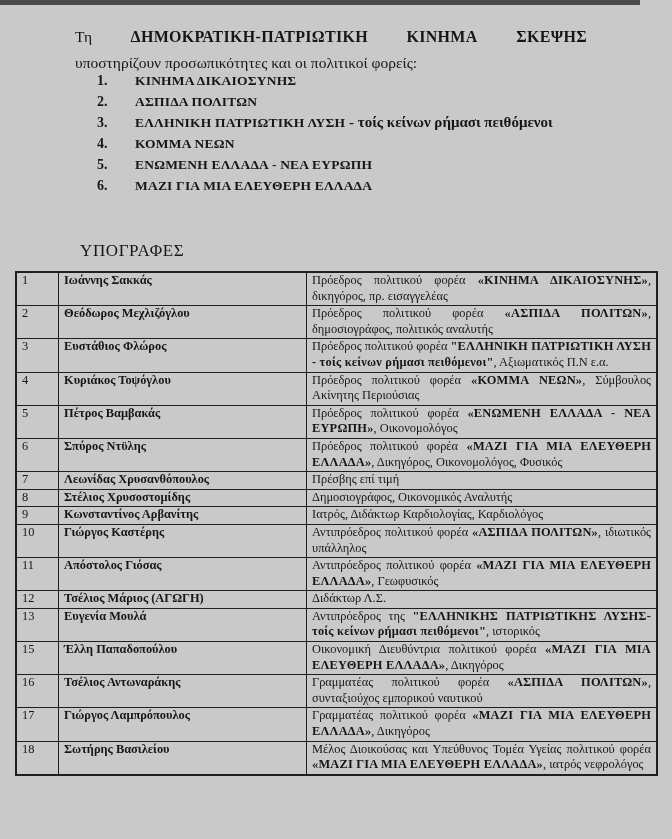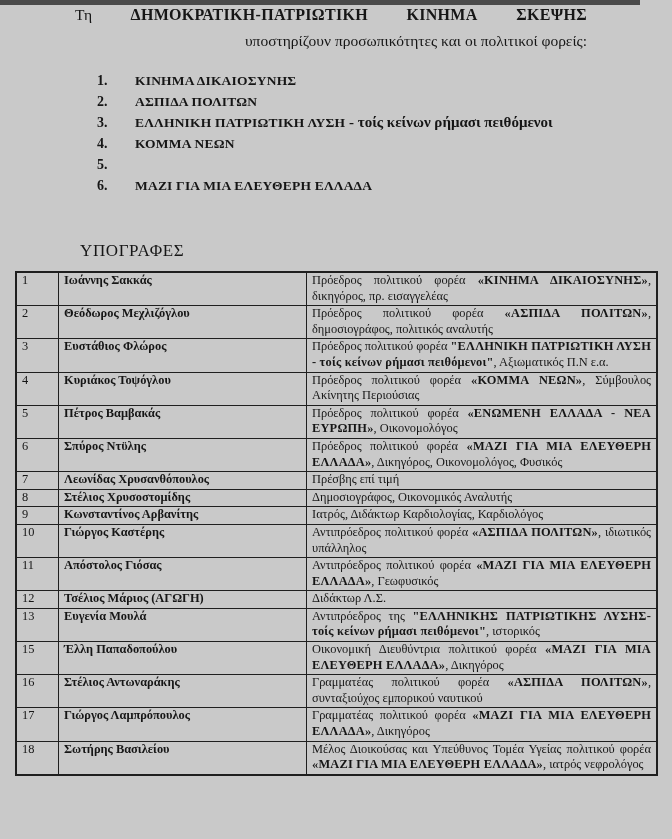--- a/index.html
+++ b/index.html
@@ -12,21 +12,21 @@
     color:#161616;
     font-family:"Liberation Serif","DejaVu Serif",serif;
     overflow:hidden;
   }
   .top-edge{
     position:absolute;top:0;left:0;
     width:640px;height:5px;
     background:#4a4a4a;
   }
   
-  .intro{position:absolute;left:75px;top:5px;width:512px;text-align:right;}
+  .intro{position:absolute;left:75px;top:27px;width:512px;}
   .intro-line1{
     display:flex;justify-content:space-between;align-items:baseline;
     font-size:16px;line-height:20px;
   }
   .intro-prefix{font-weight:normal;font-size:15.5px;}
   .intro-line1 b{font-size:16px;letter-spacing:.3px;}
   .intro-line2{margin-top:6px;font-size:15.5px;line-height:19px;}
   
   .parties{position:absolute;left:97px;top:72px;}
   .party-item{
@@ -88,20 +88,21 @@
       <div class="party-item">
         <span class="party-num">3.</span>
         <span class="party-label">ΕΛΛΗΝΙΚΗ ΠΑΤΡΙΩΤΙΚΗ ΛΥΣΗ<span class="party-motto"> - τοίς κείνων ρήμασι πειθόμενοι</span></span>
       </div>
       <div class="party-item">
         <span class="party-num">4.</span>
         <span class="party-label">ΚΟΜΜΑ ΝΕΩΝ</span>
       </div>
       <div class="party-item">
         <span class="party-num">5.</span>
+        <span class="party-label">ΕΝΩΜΕΝΗ ΕΛΛΑΔΑ - ΝΕΑ ΕΥΡΩΠΗ</span>
       </div>
       <div class="party-item">
         <span class="party-num">6.</span>
         <span class="party-label">ΜΑΖΙ ΓΙΑ ΜΙΑ ΕΛΕΥΘΕΡΗ ΕΛΛΑΔΑ</span>
       </div>
     </div>
 
   <div class="sign-heading">ΥΠΟΓΡΑΦΕΣ</div>
 
   <table class="signatures" style="border-color: rgb(31, 31, 31);">
@@ -171,21 +172,21 @@
           <td class="col-name">Ευγενία Μουλά</td>
           <td class="col-desc"><span>Αντιπρόεδρος της </span><b>"ΕΛΛΗΝΙΚΗΣ ΠΑΤΡΙΩΤΙΚΗΣ ΛΥΣΗΣ-τοίς κείνων ρήμασι πειθόμενοι"</b><span>, ιστορικός</span></td>
         </tr>
         <tr style="border-color: rgb(31, 31, 31);">
           <td class="col-num">15</td>
           <td class="col-name">Έλλη Παπαδοπούλου</td>
           <td class="col-desc"><span>Οικονομική Διευθύντρια πολιτικού φορέα </span><b>«ΜΑΖΙ ΓΙΑ ΜΙΑ ΕΛΕΥΘΕΡΗ ΕΛΛΑΔΑ»</b><span>, Δικηγόρος</span></td>
         </tr>
         <tr style="border-color: rgb(31, 31, 31);">
           <td class="col-num">16</td>
-          <td class="col-name">Στέλιος Αντωναράκης</td>
+          <td class="col-name">Τσέλιος Αντωναράκης</td>
           <td class="col-desc"><span>Γραμματέας πολιτικού φορέα </span><b>«ΑΣΠΙΔΑ ΠΟΛΙΤΩΝ»</b><span>, συνταξιούχος εμπορικού ναυτικού</span></td>
         </tr>
         <tr style="border-color: rgb(31, 31, 31);">
           <td class="col-num">17</td>
           <td class="col-name">Γιώργος Λαμπρόπουλος</td>
           <td class="col-desc"><span>Γραμματέας πολιτικού φορέα </span><b>«ΜΑΖΙ ΓΙΑ ΜΙΑ ΕΛΕΥΘΕΡΗ ΕΛΛΑΔΑ»</b><span>, Δικηγόρος</span></td>
         </tr>
         <tr style="border-color: rgb(31, 31, 31);">
           <td class="col-num">18</td>
           <td class="col-name">Σωτήρης Βασιλείου</td>

